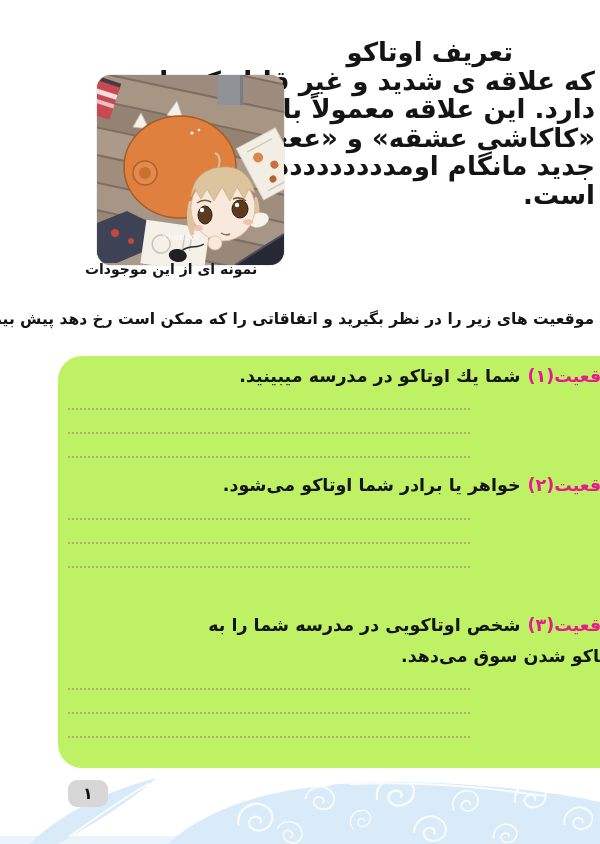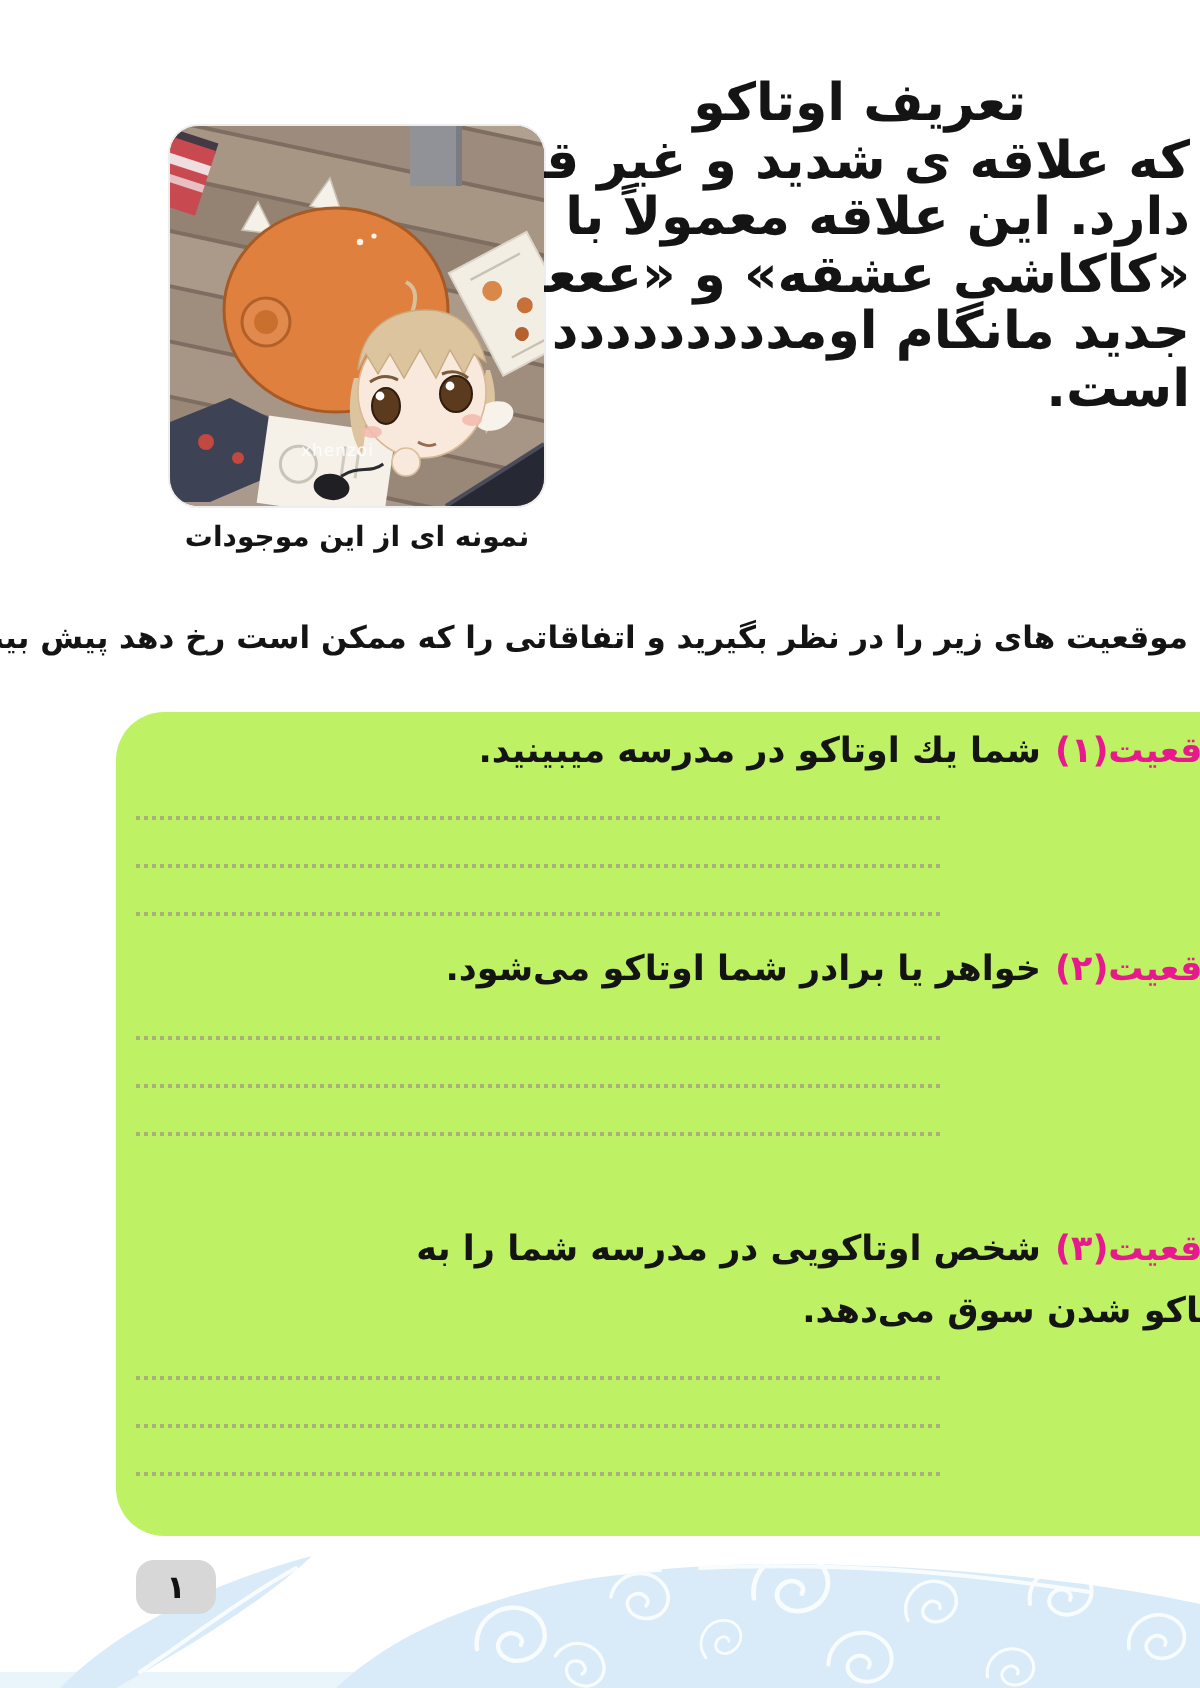--- a/index.html
+++ b/index.html
@@ -16,27 +16,27 @@
     position:absolute;top:38px;right:5px;width:320px;
     direction:rtl;text-align:right;
     font-weight:bold;font-size:26px;line-height:28.5px;
   }
   .intro-title{padding-left:0;padding-right:82px;white-space:nowrap;}
   .intro-line{white-space:nowrap;}
 
   
   .photo{
     position:absolute;left:85px;top:63px;width:187px;height:190px;
-    border-radius:14px;overflow:hidden;margin:0;
+    border-radius:14px;overflow:hidden;margin:12px;
     box-shadow:0 0 0 1px rgba(0,0,0,0.07);
   }
   .photo svg{display:block;}
   .caption{
     position:absolute;left:85px;top:261px;width:187px;
-    text-align:center;font-weight:bold;font-size:14px;direction:rtl;
+    text-align:left;font-weight:bold;font-size:14px;direction:rtl;
   }
 
   
   .instruction{
     position:absolute;top:310px;right:6px;
     direction:rtl;text-align:right;white-space:nowrap;
     font-weight:bold;font-size:15.5px;
   }
 
   

